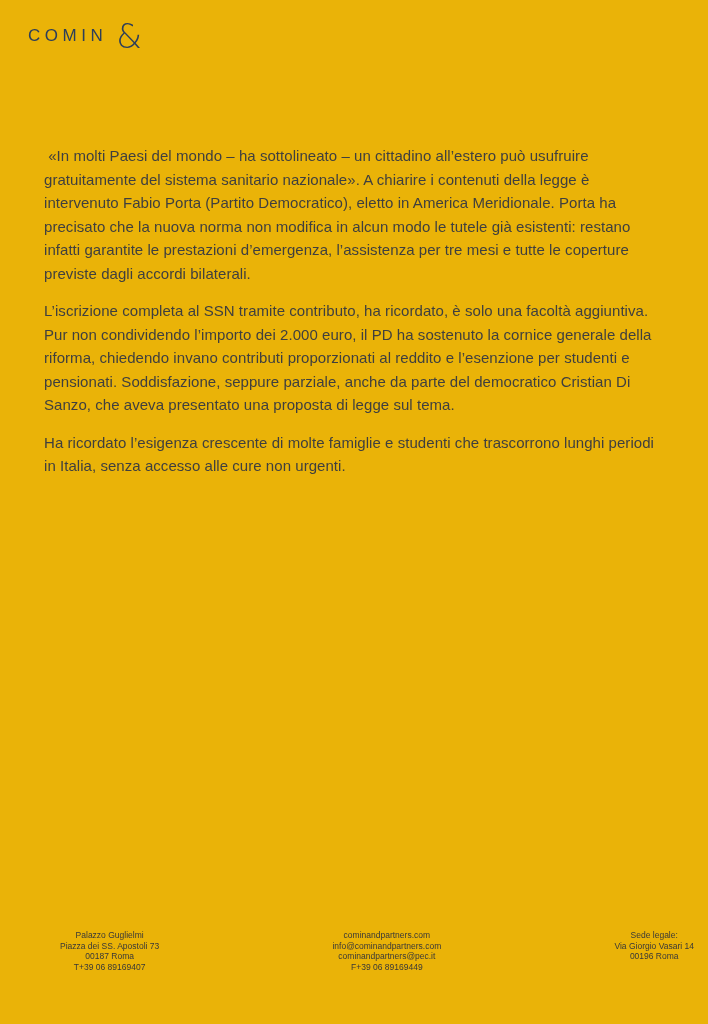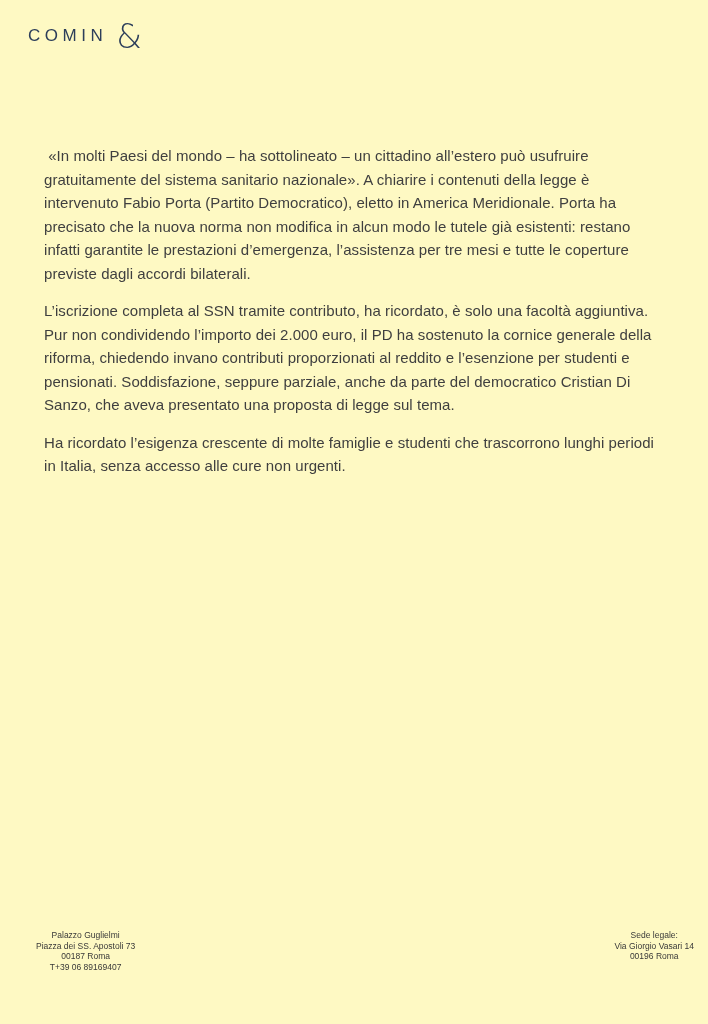--- a/index.html
+++ b/index.html
@@ -7,21 +7,21 @@
   body {
     width: 708px;
     height: 1024px;
     position: relative;
     font-family: "Liberation Sans", sans-serif;
     overflow: hidden;
   }
   .page {
     position: absolute;
     inset: 0;
-    background: #fef9c3;
+    background: #eab308;
   }
 
   
   .logo {
     position: absolute;
     top: 18px;
     left: 28px;
     display: flex;
     align-items: center;
     color: #2c3e5a;
@@ -52,21 +52,21 @@
     color: #3f3f3f;
     font-size: 15px;
     line-height: 23.5px;
     letter-spacing: 0.05px;
   }
   .article p { margin-bottom: 14px; }
 
   
   .footer {
     position: absolute;
-    left: 36px;
+    left: 60px;
     right: 14px;
     bottom: 52px;
     display: flex;
     justify-content: space-between;
     align-items: flex-start;
     color: #383838;
     font-size: 8.5px;
     line-height: 10.5px;
   }
   .footer-col { text-align: center; white-space: nowrap; }
@@ -88,19 +88,25 @@
   </div>
 
   <div class="footer">
     <div class="footer-col">
       <div>Palazzo Guglielmi</div>
       <div>Piazza dei SS. Apostoli 73</div>
       <div>00187 Roma</div>
       <div>T+39 06 89169407</div>
     </div>
     <div class="footer-col">
+      <div>cominandpartners.com</div>
+      <div>info@cominandpartners.com</div>
+      <div>cominandpartners@pec.it</div>
+      <div>F+39 06 89169449</div>
+    </div>
+    <div class="footer-col">
       <div>Sede legale:</div>
       <div>Via Giorgio Vasari 14</div>
       <div>00196 Roma</div>
     </div>
   </div>
 
 </div>
 
 </body></html>

